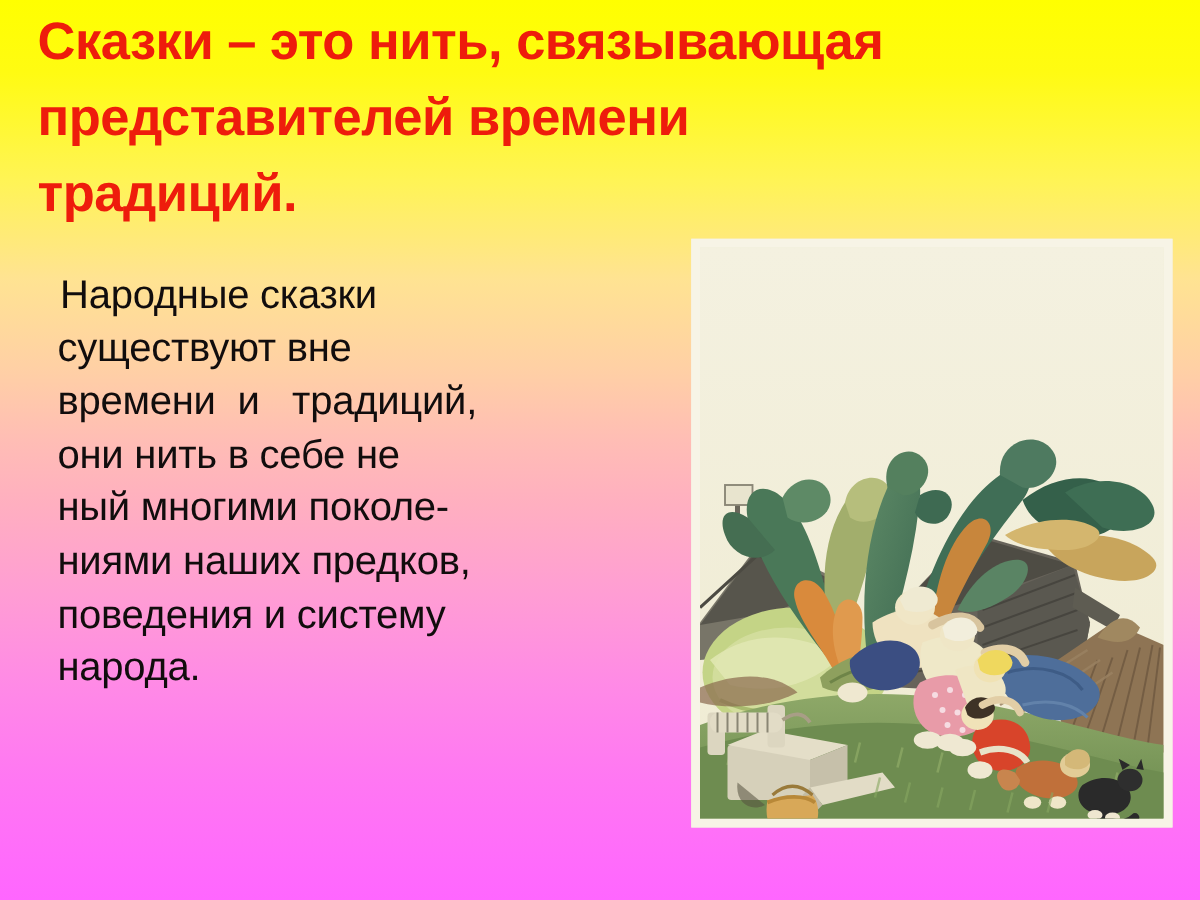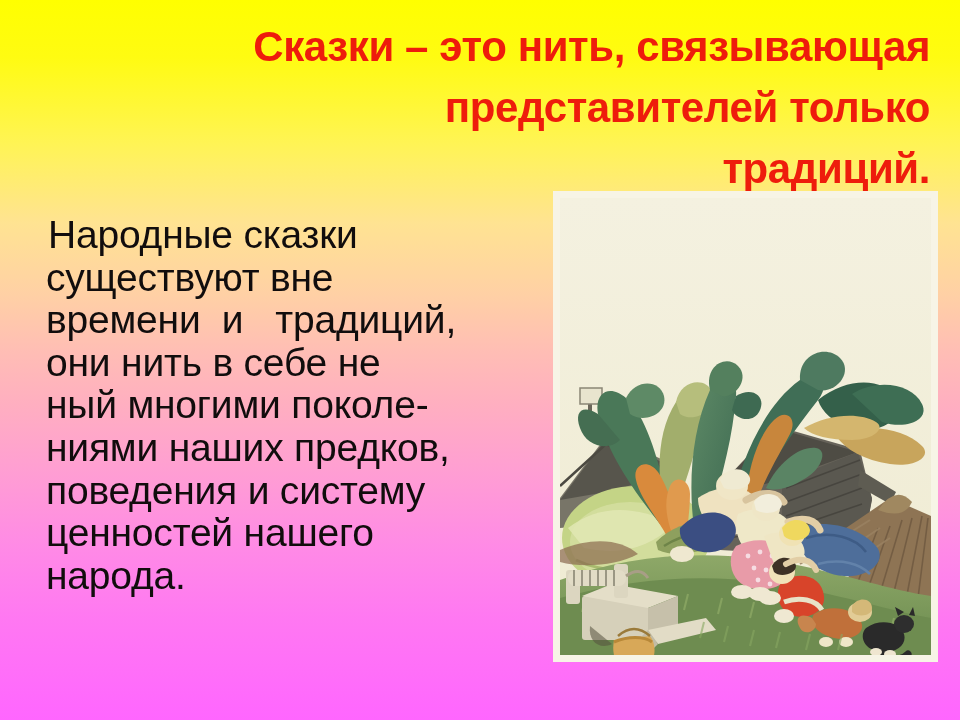--- a/index.html
+++ b/index.html
@@ -29,43 +29,43 @@
         #FF8AE6 76%,
         #FF78F2 86%,
         #FF66FF 100%);
     overflow: hidden;
   }
 
   
   #title {
     position: absolute;
     left: 30px;
-    top: 16px;
+    top: 2px;
     width: 900px;
-    text-align: right;
+    text-align: left;
     color: #EE1C0C;
     font-family: "Liberation Sans", sans-serif;
     font-weight: bold;
     font-size: 42px;
     line-height: 61px;
     letter-spacing: -0.4px;
     white-space: nowrap;
   }
   #title .tline { display: block; }
 
   
   #body-text {
     position: absolute;
     left: 46px;
     top: 214px;
     width: 500px;
     color: #110d0d;
     font-family: "Liberation Sans", sans-serif;
     font-weight: normal;
-    font-size: 39px;
+    font-size: 32px;
     line-height: 42.6px;
     letter-spacing: -0.2px;
   }
   #body-text .bline { display: block; white-space: pre; }
   #body-text .bline:first-child { padding-left: 2px; }
 
   
   #illustration {
     position: absolute;
     left: 553px;
@@ -86,33 +86,32 @@
   }
   #ill-canvas svg { display: block; width: 100%; height: 100%; }
 </style>
 </head>
 <body>
 
 <div id="slide">
 
   <div id="title">
     <span class="tline">Сказки – это нить, связывающая</span>
-    <span class="tline">представителей только</span>
+    <span class="tline">представителей времени</span>
     <span class="tline">традиций.</span>
   </div>
 
   <div id="body-text">
     <span class="bline">Народные сказки</span>
     <span class="bline">существуют вне</span>
     <span class="bline">времени  и   традиций,</span>
     <span class="bline">они нить в себе не</span>
     <span class="bline">ный многими поколе-</span>
     <span class="bline">ниями наших предков,</span>
     <span class="bline">поведения и систему</span>
-    <span class="bline">ценностей нашего</span>
     <span class="bline">народа.</span>
   </div>
 
   <div id="illustration">
     <div id="ill-canvas">
       <svg viewBox="0 0 371 457" preserveAspectRatio="none">
         <defs>
           <linearGradient id="skyg" x1="0" y1="0" x2="0" y2="1">
             <stop offset="0%" stop-color="#F4F1E0"></stop>
             <stop offset="100%" stop-color="#EFEBD2"></stop>

